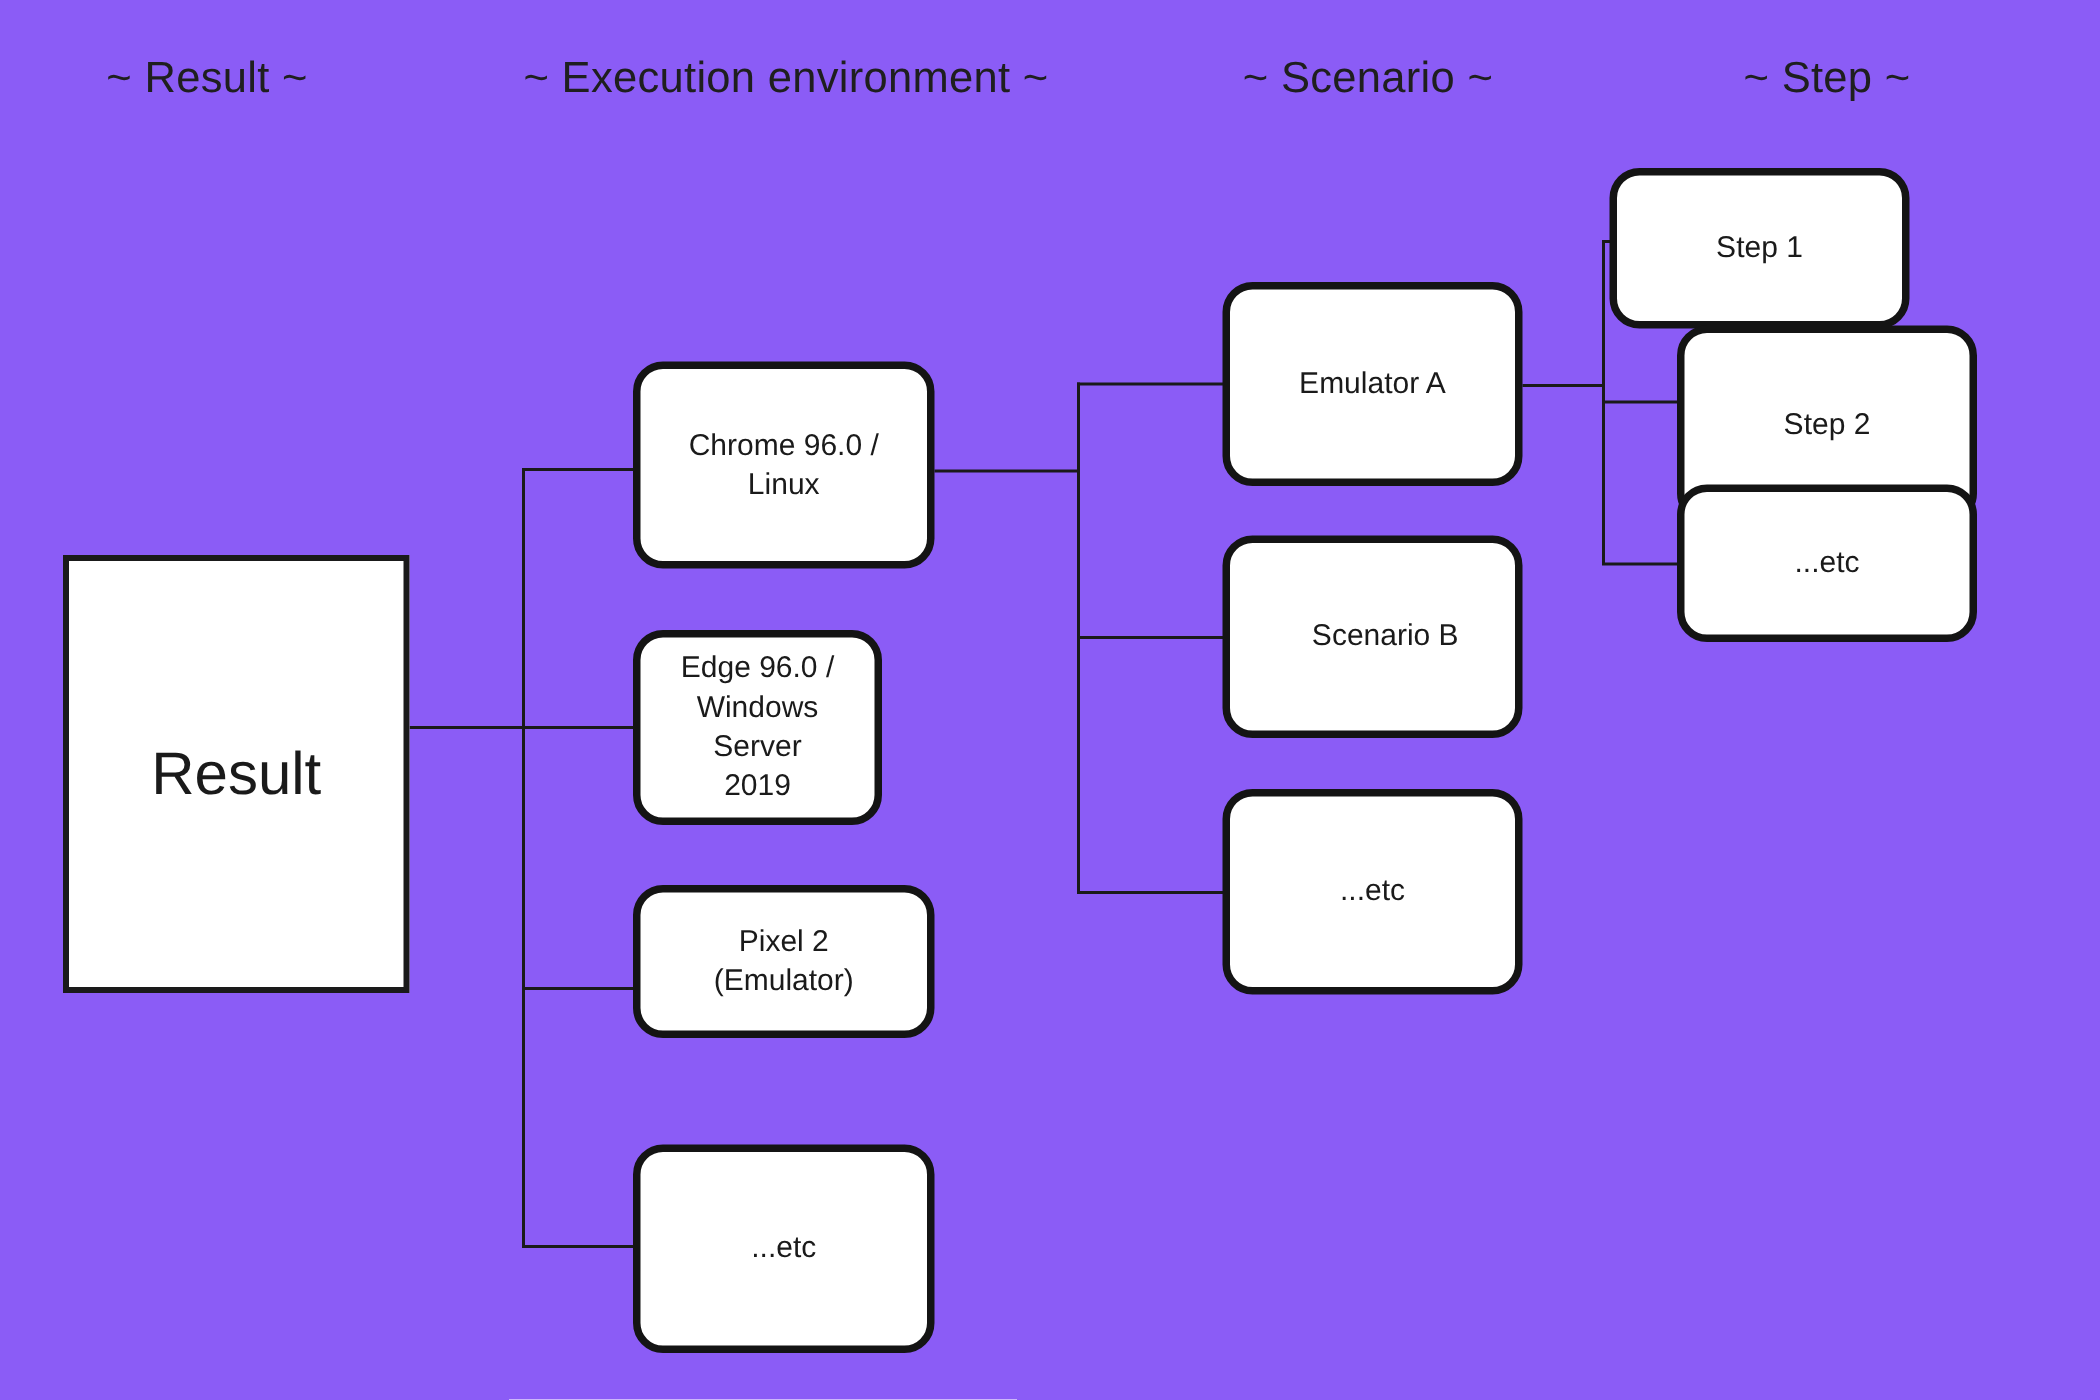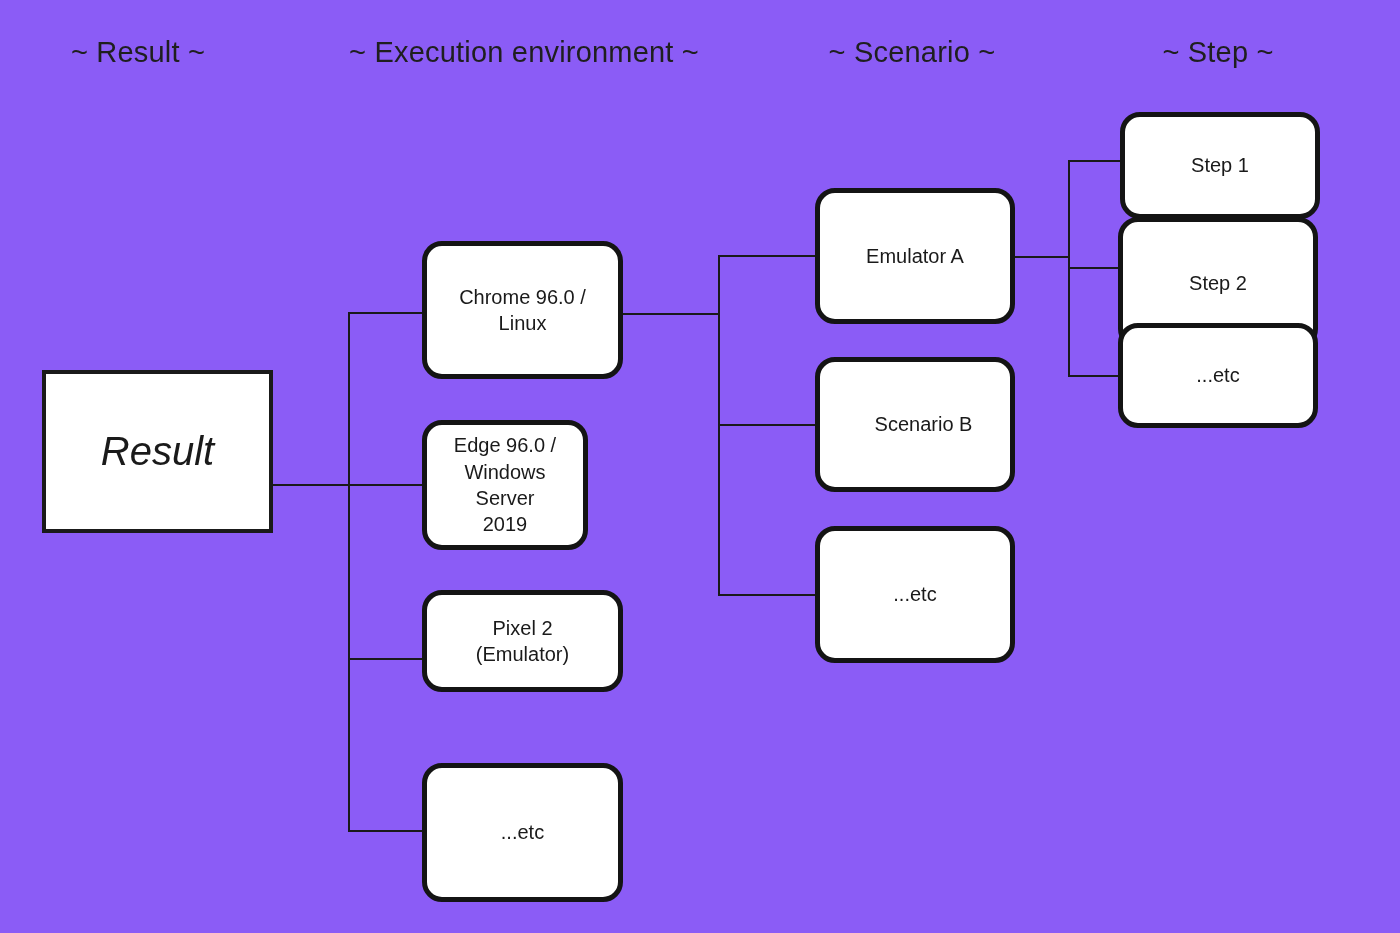--- a/index.html
+++ b/index.html
@@ -89,21 +89,21 @@
   <div class="conn h" style="left:718px; top:255px; width:98px;"></div>
   <div class="conn h" style="left:718px; top:424px; width:98px;"></div>
   <div class="conn h" style="left:718px; top:594px; width:98px;"></div>
 
   <div class="conn h" style="left:1015px; top:256px; width:54px;"></div>
   <div class="conn v" style="left:1068px; top:160px; height:216px;"></div>
   <div class="conn h" style="left:1068px; top:160px; width:52px;"></div>
   <div class="conn h" style="left:1068px; top:267px; width:52px;"></div>
   <div class="conn h" style="left:1068px; top:375px; width:52px;"></div>
 
-  <div class="node result" style="left:42px; top:370px; width:231px; height:163px;font-style:italic;">
+  <div class="node result" style="left:42px; top:370px; width:231px; height:292px;">
     <span class="label">Result</span>
   </div>
 
   <div class="node rounded" style="left:422px; top:241px; width:201px; height:138px;">
     <span class="label">Chrome 96.0 /
 Linux</span>
   </div>
   <div class="node rounded" style="left:422px; top:420px; width:166px; height:130px;">
     <span class="label">Edge 96.0 /
 Windows Server
@@ -120,21 +120,21 @@
   <div class="node rounded" style="left:815px; top:188px; width:200px; height:136px;">
     <span class="label">Emulator A</span>
   </div>
   <div class="node rounded" style="left:815px; top:357px; width:200px; height:135px;padding-left:17px;">
     <span class="label">Scenario B</span>
   </div>
   <div class="node rounded" style="left:815px; top:526px; width:200px; height:137px;">
     <span class="label">...etc</span>
   </div>
 
-  <div class="node step" style="left:1120px; top:112px; width:200px; height:107px;">
+  <div class="node step" style="left:1073px; top:112px; width:200px; height:107px;">
     <span class="label">Step 1</span>
   </div>
   <div class="node step" style="left:1118px; top:217px; width:200px; height:132px;">
     <span class="label">Step 2</span>
   </div>
   <div class="node step" style="left:1118px; top:323px; width:200px; height:105px;">
     <span class="label">...etc</span>
   </div>
 
 </div>

